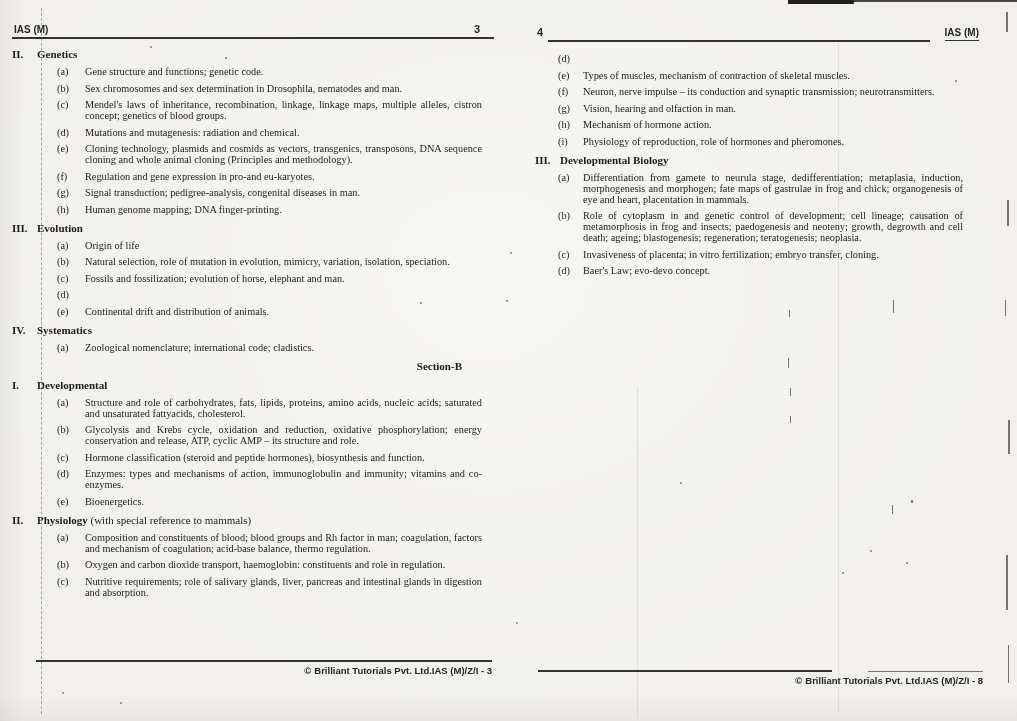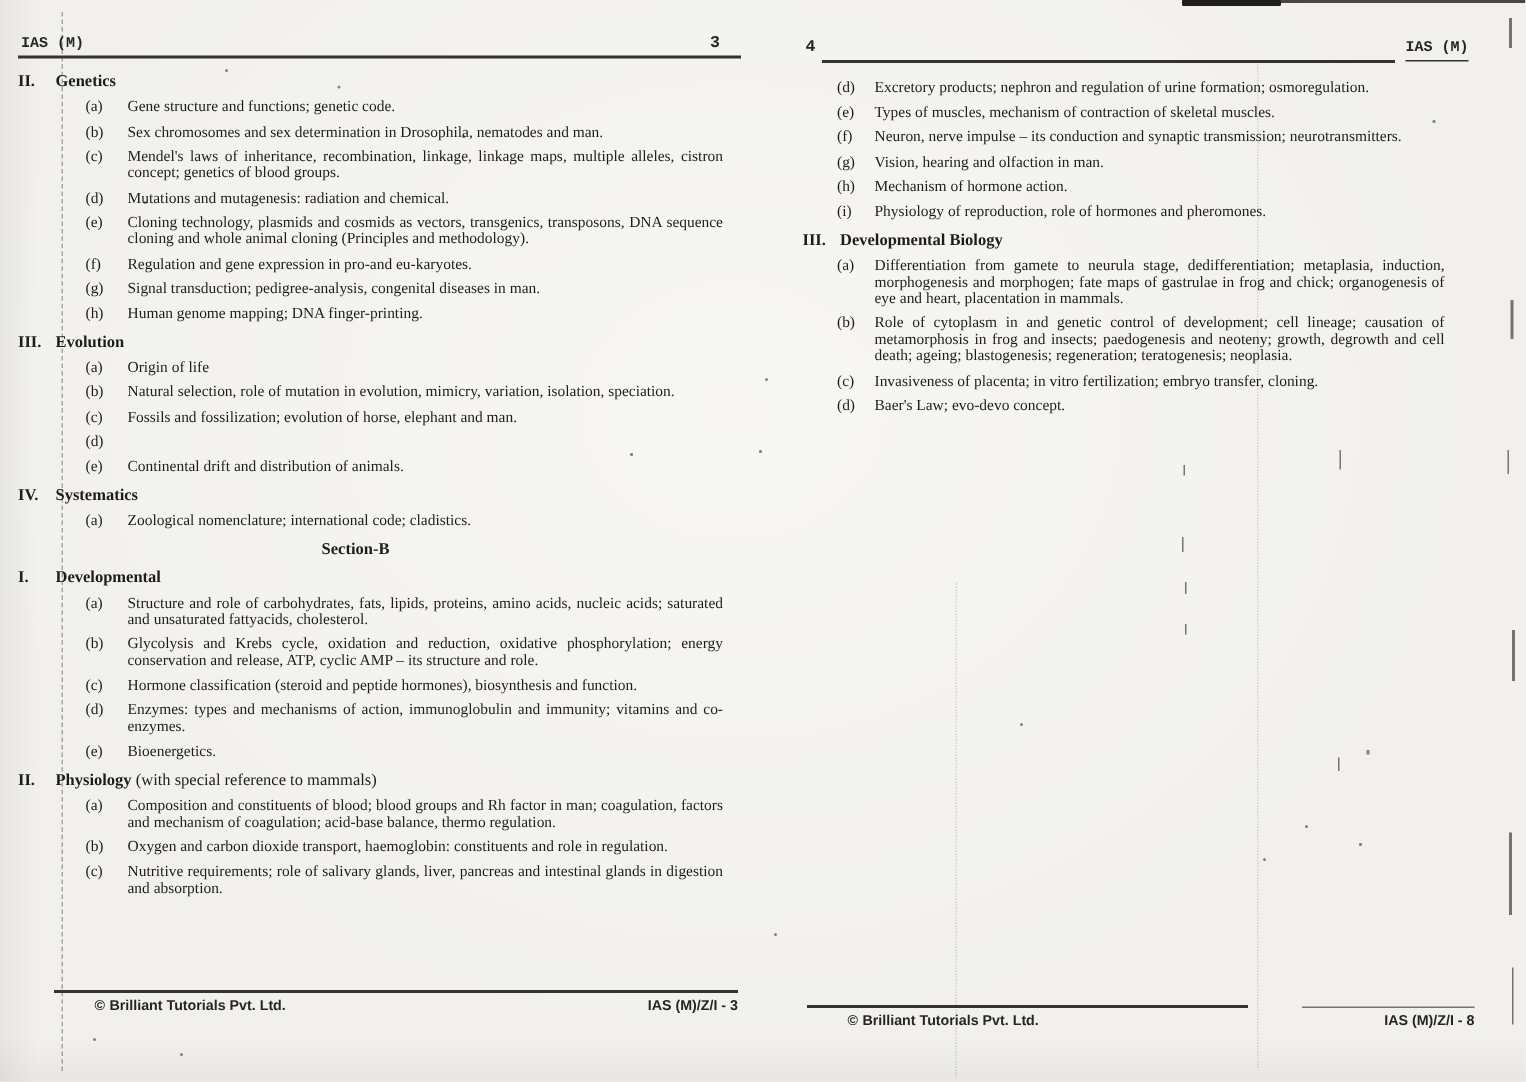--- a/index.html
+++ b/index.html
@@ -10,48 +10,48 @@
       radial-gradient(ellipse at 48% 38%, rgba(255,255,255,.45), rgba(255,255,255,0) 72%),
       linear-gradient(90deg, rgba(60,55,45,.06), rgba(0,0,0,0) 2.5%),
       linear-gradient(0deg, rgba(60,55,45,.05), rgba(0,0,0,0) 4%);
     font-family:"Liberation Serif","DejaVu Serif",serif;
     color:#1d1c1a;
   }
   .page{position:absolute;font-size:10.3px;line-height:11px;}
   #page-left{left:12px;top:20px;width:482px;height:699px;}
   #page-right{left:535px;top:26px;width:452px;height:693px;}
 
-  .hdr{font-family:Liberation Mono, monospace;font-weight:bold;font-size:10px;color:#26251f;}
+  .hdr{font-family:Liberation Sans, sans-serif;font-weight:bold;font-size:10px;color:#26251f;}
   #page-left .hdr{display:flex;justify-content:space-between;align-items:flex-end;
     border-bottom:2px solid #35332d;padding:0 14px 2px 2px;height:15px;}
   #page-left .hdr .pgnum{font-size:11px;}
   #page-right .hdr{position:relative;height:17px;}
   #page-right .hdr .pgnum{position:absolute;left:2px;top:1px;font-size:11px;}
   #page-right .hdr .hline{position:absolute;left:13px;top:14px;width:382px;height:2px;background:#35332d;}
   #page-right .hdr .hlabel{position:absolute;right:8px;top:1px;border-bottom:1.5px solid #35332d;padding-bottom:2px;}
 
   .body{margin-top:9px;}
   #page-left .body{padding-right:12px;}
   #page-right .body{padding-right:24px;margin-top:10px;}
 
   .sec-heading{display:flex;font-weight:bold;font-size:11px;line-height:12px;margin:7px 0 6px;}
   #page-left .sec-num{flex:0 0 25px;}
   #page-right .sec-num{flex:0 0 25px;margin-left:0;}
   .sec-suffix{font-weight:normal;}
-  .center-heading{text-align:center;font-weight:bold;font-size:11px;margin:8px 20px 7px 0;}
+  .center-heading{text-align:right;font-weight:bold;font-size:11px;margin:8px 20px 7px 0;}
 
   .item{display:flex;margin:0 0 5.5px;}
   .ilabel{flex:0 0 28px;}
   #page-left .ilabel{margin-left:45px;}
   #page-right .ilabel{margin-left:23px;flex-basis:25px;}
   .itext{flex:1;text-align:justify;}
 
   .footer{font-family:"Liberation Sans","DejaVu Sans",sans-serif;font-size:9.5px;font-weight:bold;color:#26251f;}
   #page-left .footer{position:absolute;left:24px;right:2px;top:640px;border-top:2px solid #35332d;}
-  .frow{display:flex;justify-content:space-between;padding-top:3px;margin-left:27px;}
+  .frow{display:flex;justify-content:flex-end;padding-top:3px;}
   .pub .copy{display:inline-block;margin-right:3px;}
   #page-right .footer{position:absolute;left:0;top:644px;width:452px;}
   #page-right .fl1{position:absolute;left:3px;top:0;width:294px;height:2px;background:#35332d;}
   #page-right .fl2{position:absolute;left:333px;top:1px;width:115px;height:1px;background:rgba(53,51,45,.65);}
   #page-right .frow{padding:5px 4px 0 3px;}
 
   
   .art{position:absolute;}
   .speck{position:absolute;width:2px;height:2px;border-radius:50%;background:rgba(40,38,34,.55);}
   .tick{position:absolute;width:1px;background:rgba(35,33,30,.6);}
@@ -184,21 +184,20 @@
 
 <div class="page" id="page-right">
   <div class="hdr">
     <span class="pgnum">4</span>
     <span class="hline"></span>
     <span class="hlabel">IAS (M)</span>
   </div>
   <div class="body">
       <div class="item">
         <span class="ilabel">(d)</span>
-        <span class="itext">Excretory products; nephron and regulation of urine formation; osmoregulation.</span>
       </div>
       <div class="item">
         <span class="ilabel">(e)</span>
         <span class="itext">Types of muscles, mechanism of contraction of skeletal muscles.</span>
       </div>
       <div class="item">
         <span class="ilabel">(f)</span>
         <span class="itext">Neuron, nerve impulse – its conduction and synaptic transmission; neurotransmitters.</span>
       </div>
       <div class="item">

